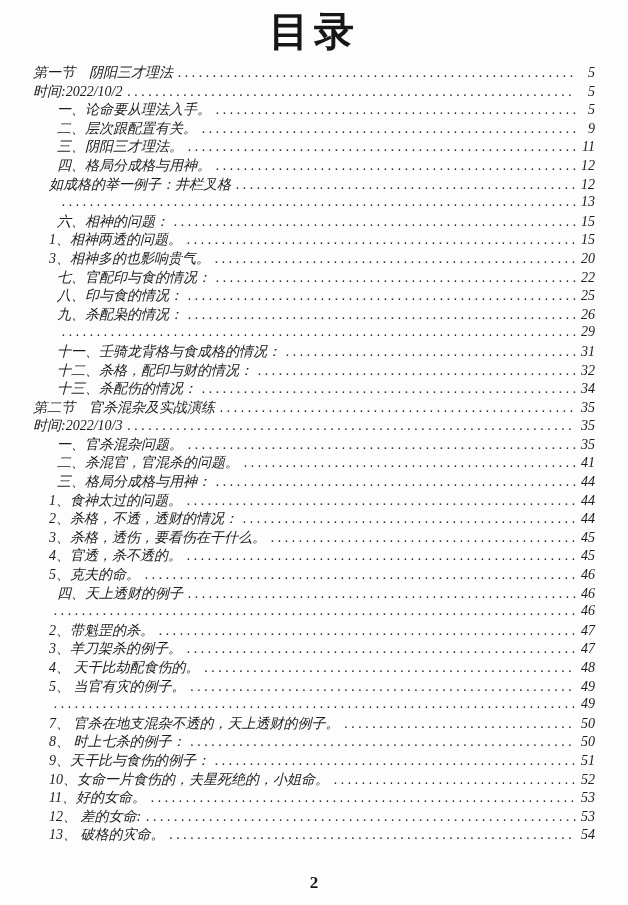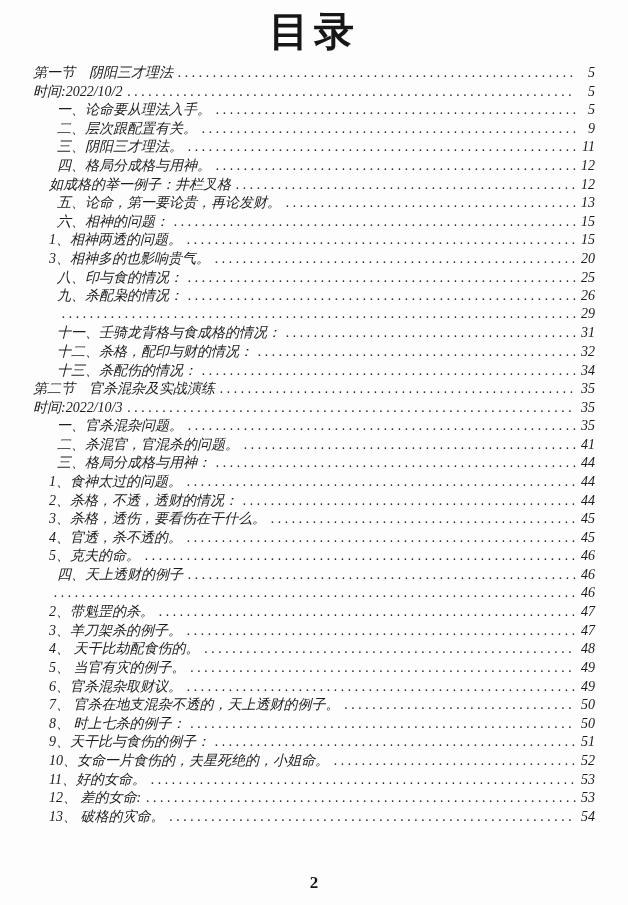--- a/index.html
+++ b/index.html
@@ -107,40 +107,44 @@
     <span class="entry-label">四、格局分成格与用神。</span>
     <span class="dot-leader"></span>
     <span class="page-num">12</span>
   </div>
       <div class="toc-row level-1">
     <span class="entry-label">如成格的举一例子：井栏叉格</span>
     <span class="dot-leader"></span>
     <span class="page-num">12</span>
   </div>
       <div class="toc-row level-2">
-    <span class="entry-label">五、论命，第一要论贵，再论发财。</span>
     <span class="dot-leader"></span>
     <span class="page-num">13</span>
   </div>
       <div class="toc-row level-2">
     <span class="entry-label">六、相神的问题：</span>
     <span class="dot-leader"></span>
     <span class="page-num">15</span>
   </div>
       <div class="toc-row level-1">
     <span class="entry-label">1、相神两透的问题。</span>
     <span class="dot-leader"></span>
     <span class="page-num">15</span>
   </div>
       <div class="toc-row level-1">
     <span class="entry-label">3、相神多的也影响贵气。</span>
     <span class="dot-leader"></span>
     <span class="page-num">20</span>
   </div>
       <div class="toc-row level-2">
+    <span class="entry-label">七、官配印与食的情况：</span>
+    <span class="dot-leader"></span>
+    <span class="page-num">22</span>
+  </div>
+      <div class="toc-row level-2">
     <span class="entry-label">八、印与食的情况：</span>
     <span class="dot-leader"></span>
     <span class="page-num">25</span>
   </div>
       <div class="toc-row level-2">
     <span class="entry-label">九、杀配枭的情况：</span>
     <span class="dot-leader"></span>
     <span class="page-num">26</span>
   </div>
       <div class="toc-row level-2">
@@ -235,21 +239,20 @@
     <span class="entry-label">4、 天干比劫配食伤的。</span>
     <span class="dot-leader"></span>
     <span class="page-num">48</span>
   </div>
       <div class="toc-row level-1">
     <span class="entry-label">5、 当官有灾的例子。</span>
     <span class="dot-leader"></span>
     <span class="page-num">49</span>
   </div>
       <div class="toc-row level-1">
-    <span class="entry-label">6、官杀混杂取财议。</span>
     <span class="dot-leader"></span>
     <span class="page-num">49</span>
   </div>
       <div class="toc-row level-1">
     <span class="entry-label">7、 官杀在地支混杂不透的，天上透财的例子。</span>
     <span class="dot-leader"></span>
     <span class="page-num">50</span>
   </div>
       <div class="toc-row level-1">
     <span class="entry-label">8、 时上七杀的例子：</span>

